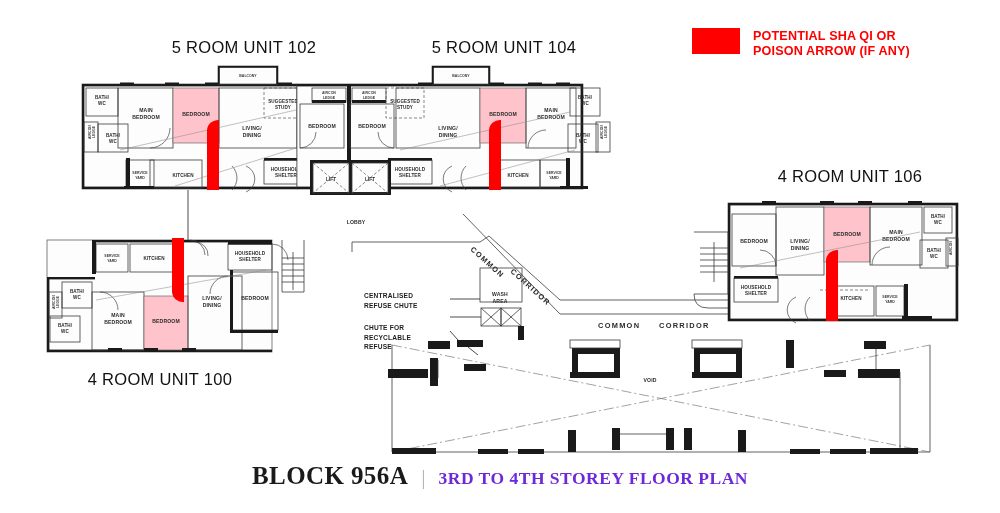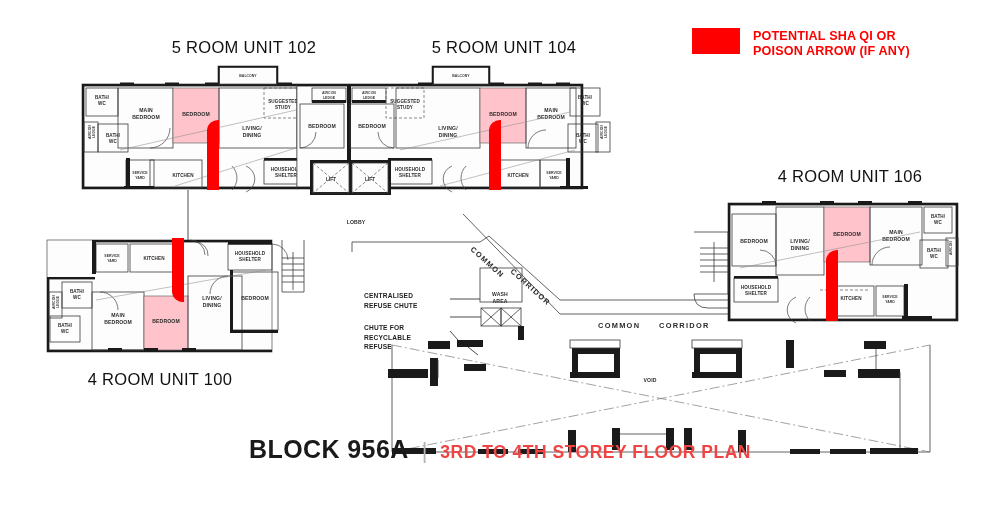--- a/index.html
+++ b/index.html
@@ -25,25 +25,25 @@
   .pink{fill:#ffc3cb;stroke:#6a6a6a;stroke-width:.7;}
   .shaqi{fill:#ff0000;}
   .lite{fill:none;stroke:#8d8d8d;stroke-width:.55;}
   .vline{fill:none;stroke:#7a7a7a;stroke-width:.7;
       stroke-dasharray:10 3 2 3;}
   .lead{fill:none;stroke:#2b2b2b;stroke-width:.85;}
   #legend{position:absolute;left:692px;top:28px;display:flex;align-items:flex-start;gap:13px;}
   #legend .sw{width:48px;height:26px;background:#ff0000;flex:0 0 auto;}
   #legend .tx{font-size:12.6px;font-weight:700;color:#ff0000;line-height:1.22;
       letter-spacing:.15px;white-space:pre-line;padding-top:1px;}
-  #footer{position:absolute;left:0;top:435px;width:1000px;
-      display:flex;justify-content:center;align-items:baseline;gap:13px;}
+  #footer{position:absolute;left:0;top:462px;width:1000px;
+      display:flex;justify-content:center;align-items:baseline;gap:13px;font-family:Liberation Serif, serif;}
   #footer .blk{font-size:25px;font-weight:700;color:#1a1a1a;letter-spacing:.4px;}
   #footer .bar{font-size:22px;color:#b4b4b4;font-weight:400;}
-  #footer .sub{font-size:17.5px;font-weight:700;color:#ef4444;letter-spacing:.5px;}
+  #footer .sub{font-size:17.5px;font-weight:700;color:#6d28d9;letter-spacing:.5px;}
 </style>
 </head>
 <body>
 
 <div id="page">
 
   <svg width="1000" height="513" viewBox="0 0 1000 513">
 
     <g>
       <rect class="floor" x="82" y="84" width="215" height="105"></rect>

